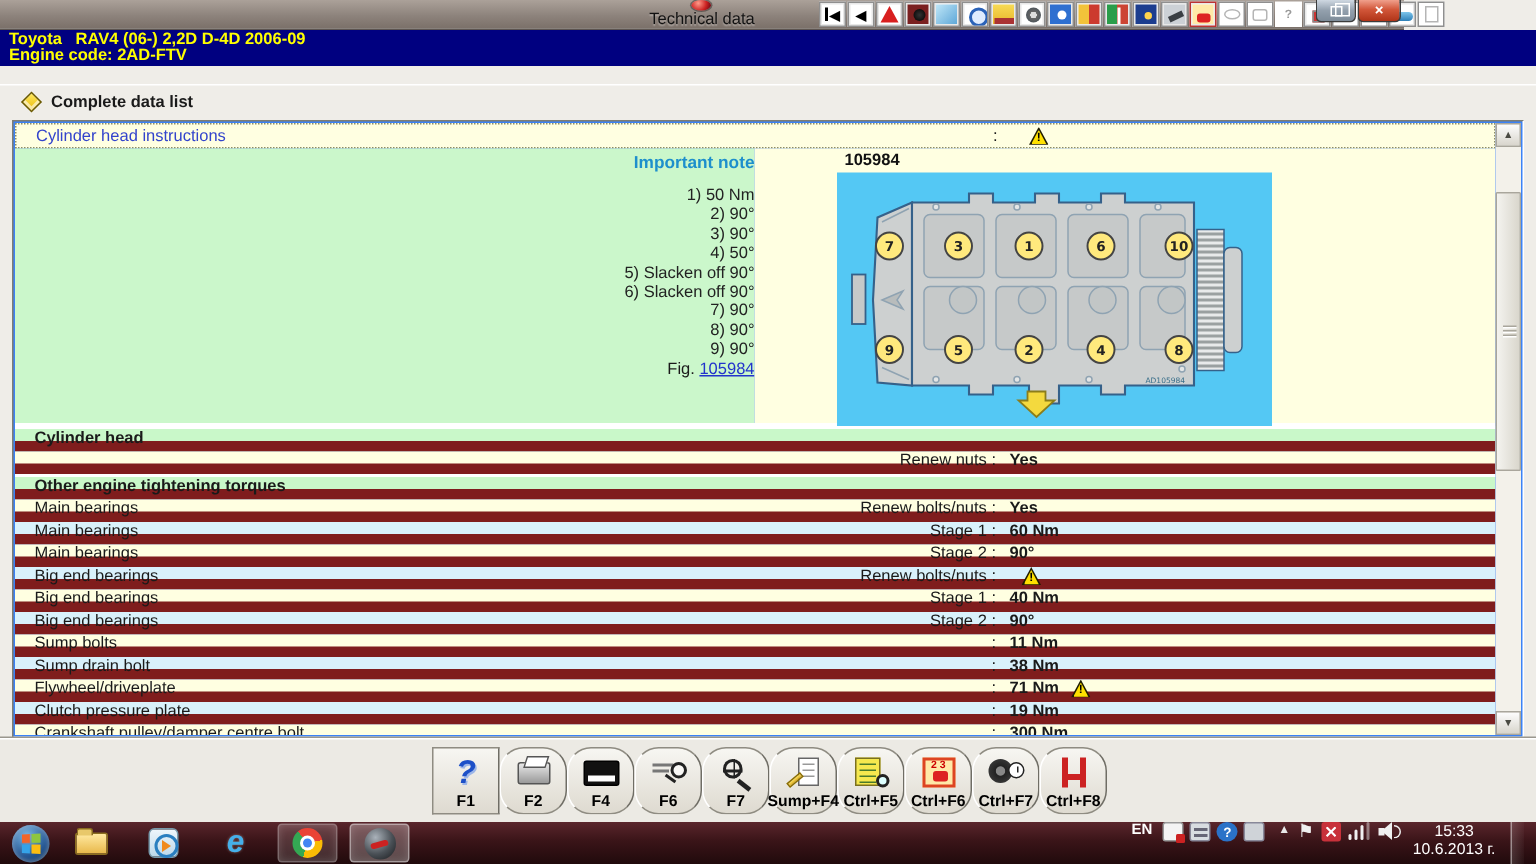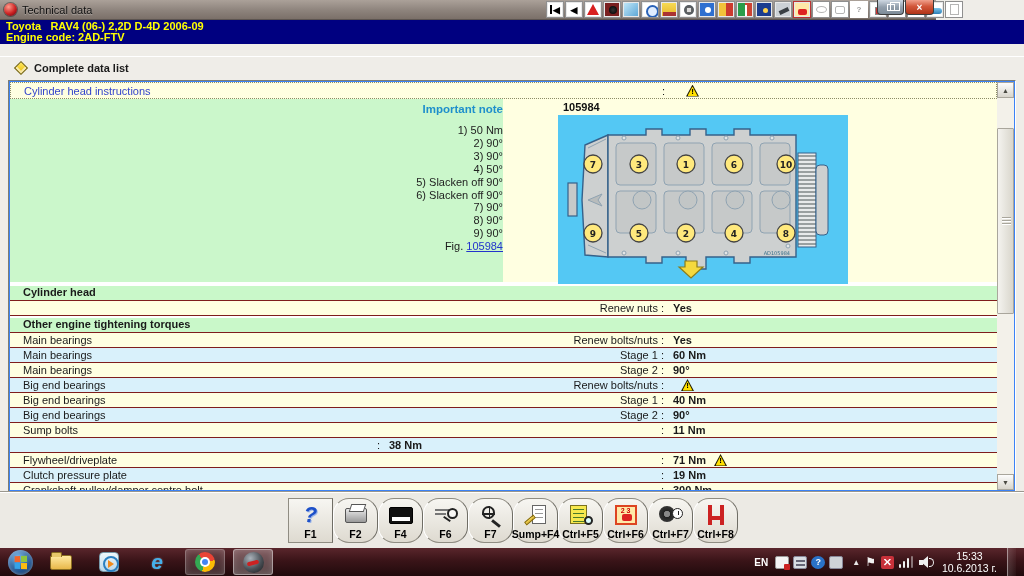--- a/index.html
+++ b/index.html
@@ -1,21 +1,21 @@
 <!DOCTYPE html>
 <html><head>
 <meta charset="utf-8">
 <style>
   * { margin:0; padding:0; box-sizing:border-box; }
   html,body { width:1024px; height:576px; overflow:hidden; }
   body { position:relative; font-family:"Liberation Sans", sans-serif; background:#EFEDE8; font-size:11px; color:#1a1a1a; }
 
   
   #titlebar { position:absolute; left:0; top:0; width:936px; height:20px;
-    background:linear-gradient(#aba199,#8d837c 55%,#7b7069); border-bottom:1px solid #5c5450; display:flex; align-items:center; }
+    background:linear-gradient(#aba199,#8d837c 55%,#7b7069); border-bottom:1px solid #5c5450; display:flex; align-items:center;flex-direction:column; }
   #app-icon { width:13px; height:13px; margin:0 5px 0 4px; border-radius:50%;
     background:radial-gradient(circle at 35% 30%, #ff9a8a, #c22 55%, #501); box-shadow:0 0 0 1px rgba(0,0,0,.35); }
   #win-title { font-size:11px; color:#111; text-shadow:0 1px 1px rgba(255,255,255,.35); }
   #tb-icons { position:absolute; left:546px; top:1px; display:flex; gap:1px; }
   .tt { width:18px; height:17px; background:#fff; border:1px solid #8f8f8f; box-shadow:inset 0 0 0 1px #e8e8e8;
     display:flex; align-items:center; justify-content:center; position:relative; overflow:hidden; font-size:8px; }
   .tt.nav { font-size:9px; font-weight:bold; color:#000; }
   .tt.nav .bar { width:2px; height:9px; background:#000; margin-right:1px; }
   .tri-red { width:0; height:0; border-left:6px solid transparent; border-right:6px solid transparent; border-bottom:11px solid #d81f1f; }
   .fill { position:absolute; inset:1px; }
@@ -68,21 +68,21 @@
   .note-wrap { height:185px; display:flex; border-bottom:2px solid #fff;text-align:right; }
   #note-left { width:493px; background:#CBF7CB; padding:4px 0 0 13px; }
   #note-title { color:#1E8FCC; font-weight:bold; font-size:11.5px; margin-bottom:9px; }
   .step { line-height:12.9px; color:#222; }
   .figline { line-height:12.9px; }
   .figline a, .lnk-u { color:#2233CC; text-decoration:underline; cursor:pointer; }
   #note-right { flex:1; background:#FFFFE1; position:relative; }
   #fig-label { position:absolute; left:60px; top:2px; font-weight:bold; color:#111; }
   #fig-box { position:absolute; left:55px; top:16px; width:290px; height:169px; background:#54C8F4; }
 
-  .trow { height:15px; border-bottom:1px solid #7f1d1d; display:grid; grid-template-columns:370px 284px 1fr; align-items:center; background:#FFFFE1; }
+  .trow { height:15px; border-bottom:7px solid #7f1d1d; display:grid; grid-template-columns:370px 284px 1fr; align-items:center; background:#FFFFE1; }
   .trow.blue { background:#D9F1FB; }
   .trow.sec { height:17px; border-top:2px solid #fff; background:#C9F8C9; display:block; }
   .trow.sec .c-label { font-weight:bold; }
   .c-label { padding-left:13px; }
 
   .warn-tri { width:13px; height:12px; position:relative; display:inline-block; clip-path:polygon(50% 0,100% 100%,0 100%); background:#201d00; }
   .warn-tri .inner { position:absolute; left:1.5px; top:2px; width:10px; height:9.5px; clip-path:polygon(50% 0,100% 100%,0 100%); background:#FFE000; }
   .warn-tri .wm { position:absolute; left:0; top:2px; width:13px; text-align:center; font-size:8px; font-weight:bold; color:#000; line-height:10px; }
   .ml8 { margin-left:8px; } .ml12 { margin-left:12px; }
 
@@ -154,21 +154,21 @@
   .wmp { width:20px; height:20px; border-radius:4px; background:linear-gradient(#eef6fb,#bcd8ea); border:1px solid #7799aa; position:relative; }
   .wmp::before { content:""; position:absolute; left:3px; top:3px; width:12px; height:12px; border-radius:50%; border:2px solid #2a7fc0; }
   .wmp::after { content:""; position:absolute; left:8px; top:7px; width:0; height:0; border-left:6px solid #f08a1d; border-top:4px solid transparent; border-bottom:4px solid transparent; }
   .ie { font-size:21px; font-weight:bold; font-style:italic; color:#45b0ea; text-shadow:0 0 2px rgba(255,255,255,.4); line-height:20px; }
   .chrome { width:20px; height:20px; border-radius:50%; background:conic-gradient(from -40deg,#ea4335 0 33%,#fbbc05 0 66%,#34a853 0 100%); position:relative; }
   .chrome::before { content:""; position:absolute; left:5px; top:5px; width:10px; height:10px; border-radius:50%; background:#fff; }
   .chrome::after { content:""; position:absolute; left:7px; top:7px; width:6px; height:6px; border-radius:50%; background:#4285f4; }
   .adball { width:21px; height:21px; border-radius:50%; background:radial-gradient(circle at 35% 30%, #aab2ba, #4a5056 55%, #17191c); position:relative; }
   .adball::after { content:""; position:absolute; left:4px; top:9px; width:12px; height:4px; background:#c22; border-radius:2px; transform:rotate(-15deg); }
 
-  #tray { position:absolute; right:8px; top:0; height:28px; display:flex; align-items:center; color:#fff; }
+  #tray { position:absolute; right:8px; top:0; height:28px; display:flex; align-items:flex-start; color:#fff; }
   #lang { font-size:10px; font-weight:bold; margin-right:7px; }
   .tr-ico { width:14px; height:13px; margin-right:4px; border-radius:2px; position:relative; }
   .tr-doc { background:#f4f4f4; border:1px solid #999; } .tr-doc::after{content:"";position:absolute;right:-2px;bottom:-2px;width:6px;height:6px;background:#c22;border-radius:1px;}
   .tr-kbd { background:#d8dde2; border:1px solid #889; } .tr-kbd::after{content:"";position:absolute;left:2px;top:3px;width:9px;height:2px;background:#667;box-shadow:0 4px 0 #667;}
   .tr-help { background:#2a72c8; border-radius:50%; color:#fff; font-size:9px; font-weight:bold; display:flex; align-items:center; justify-content:center; }
   .tr-prn { background:#cfd3d8; border:1px solid #889; }
   .tr-up { font-size:8px; color:#e8e8e8; margin:0 5px; }
   .tr-flag { font-size:12px; color:#f0f0f0; margin-right:5px; line-height:12px; }
   .tr-act { width:13px; height:13px; background:#c8313a; border-radius:2px; margin-right:5px; position:relative; }
   .tr-act::after { content:""; position:absolute; left:3px; top:3px; width:7px; height:7px; background:#fff; clip-path:polygon(0 15%,15% 0,50% 35%,85% 0,100% 15%,65% 50%,100% 85%,85% 100%,50% 65%,15% 100%,0 85%,35% 50%); }
@@ -466,20 +466,21 @@
         </span>
     </div>
     <div class="trow">
       <span class="c-label">Sump bolts</span>
         <span class="c-attr">:</span>
         <span class="c-val">
           <b>11 Nm</b>
         </span>
     </div>
     <div class="trow blue">
+      <span class="c-label">Sump drain bolt</span>
         <span class="c-attr">:</span>
         <span class="c-val">
           <b>38 Nm</b>
         </span>
     </div>
     <div class="trow">
       <span class="c-label">Flywheel/driveplate</span>
         <span class="c-attr">:</span>
       <span class="c-val">
           <b>71 Nm</b>

